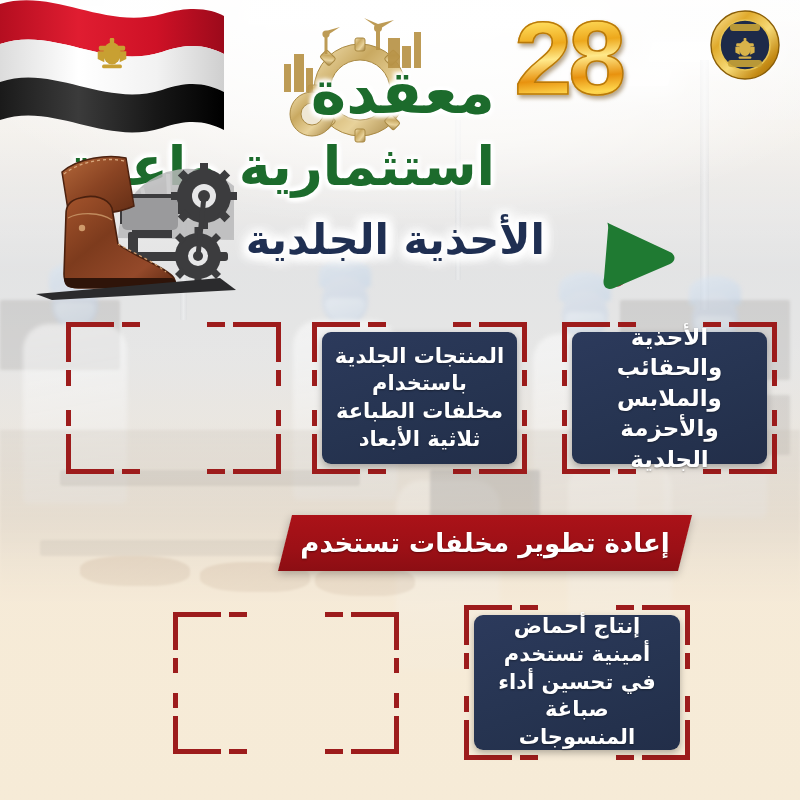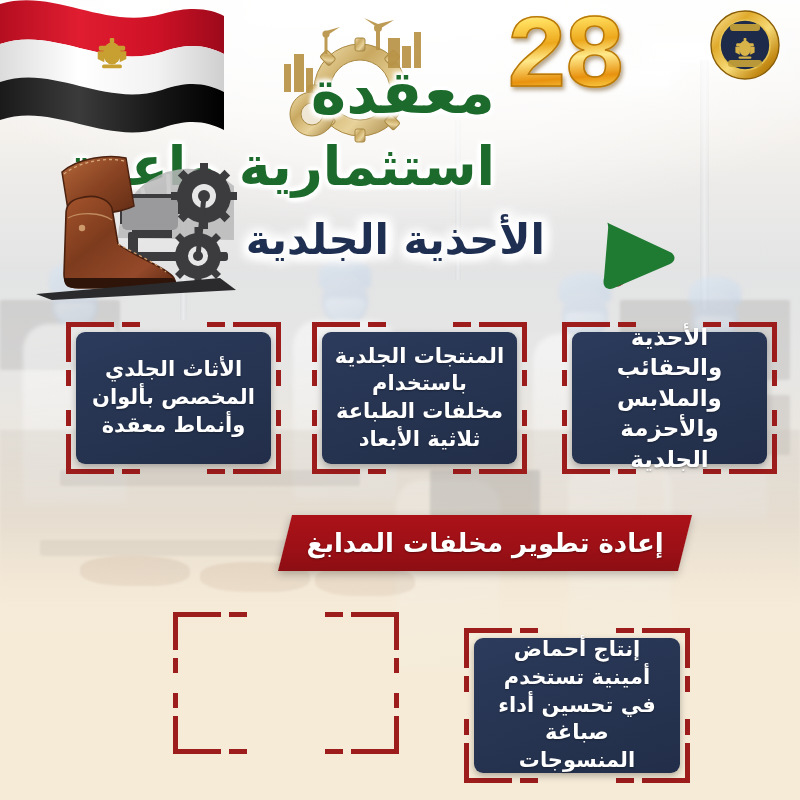--- a/index.html
+++ b/index.html
@@ -139,21 +139,21 @@
     font-weight: bold;
     letter-spacing: -4px;
     line-height: 1;
     background: linear-gradient(175deg, #fff6c2 0%, #ffd94a 18%, #f0a91d 38%, #ffe577 52%, #e8920f 70%, #fbd košt 80%, #c97a08 100%);
     background: linear-gradient(175deg, #fff8cf 0%, #ffdd5c 16%, #eda81c 36%, #ffe98a 50%, #e8920f 68%, #ffd84f 82%, #c07307 100%);
     -webkit-background-clip: text;
     background-clip: text;
     color: transparent;
     -webkit-text-stroke: 1.5px #b9790a;
     filter: drop-shadow(2px 3px 2px rgba(90,55,0,.45));
-    font-family: Liberation Mono, monospace;
+    font-family: Liberation Sans, sans-serif;
   }
 
   .word-forsa {
     position: absolute;
     right: 305px;
     top: 62px;
     font-size: 60px;
     font-weight: bold;
     color: #1c6b2c;
     line-height: 1;
@@ -538,23 +538,20 @@
       <i style="right:0;   top:48px; width:5px;  height:16px;"></i>
       <i style="left:0;    bottom:0; width:48px; height:5px;"></i>
       <i style="left:56px; bottom:0; width:18px; height:5px;"></i>
       <i style="left:0;    bottom:0; width:5px;  height:40px;"></i>
       <i style="left:0;    bottom:48px;width:5px;height:16px;"></i>
       <i style="right:0;   bottom:0; width:48px; height:5px;"></i>
       <i style="right:56px;bottom:0; width:18px; height:5px;"></i>
       <i style="right:0;   bottom:0; width:5px;  height:40px;"></i>
       <i style="right:0;   bottom:48px;width:5px;height:16px;"></i>
     </div>
-    <div class="plate">
-      <span style="font-size:21px;">الأثاث الجلدي المخصص بألوان وأنماط معقدة</span>
-    </div>
   </div>
 
   <div class="card" style="left:312px; top:322px; width:215px; height:152px;">
     <div class="brk">
       <i style="left:0;    top:0;    width:48px; height:5px;"></i>
       <i style="left:56px; top:0;    width:18px; height:5px;"></i>
       <i style="left:0;    top:0;    width:5px;  height:40px;"></i>
       <i style="left:0;    top:48px; width:5px;  height:16px;"></i>
       <i style="right:0;   top:0;    width:48px; height:5px;"></i>
       <i style="right:56px;top:0;    width:18px; height:5px;"></i>
@@ -592,21 +589,21 @@
       <i style="right:56px;bottom:0; width:18px; height:5px;"></i>
       <i style="right:0;   bottom:0; width:5px;  height:40px;"></i>
       <i style="right:0;   bottom:48px;width:5px;height:16px;"></i>
     </div>
     <div class="plate">
       <span style="font-size:23px;">الأحذية والحقائب والملابس والأحزمة الجلدية</span>
     </div>
   </div>
 
   <div class="banner"></div>
-  <div class="banner-text">إعادة تطوير مخلفات المدابغ</div>
+  <div class="banner-text">إعادة تطوير مخلفات تستخدم</div>
 
   <div class="card" style="left:173px; top:612px; width:226px; height:142px;">
     <div class="brk">
       <i style="left:0;    top:0;    width:48px; height:5px;"></i>
       <i style="left:56px; top:0;    width:18px; height:5px;"></i>
       <i style="left:0;    top:0;    width:5px;  height:38px;"></i>
       <i style="left:0;    top:46px; width:5px;  height:15px;"></i>
       <i style="right:0;   top:0;    width:48px; height:5px;"></i>
       <i style="right:56px;top:0;    width:18px; height:5px;"></i>
       <i style="right:0;   top:0;    width:5px;  height:38px;"></i>
@@ -615,21 +612,21 @@
       <i style="left:56px; bottom:0; width:18px; height:5px;"></i>
       <i style="left:0;    bottom:0; width:5px;  height:38px;"></i>
       <i style="left:0;    bottom:46px;width:5px;height:15px;"></i>
       <i style="right:0;   bottom:0; width:48px; height:5px;"></i>
       <i style="right:56px;bottom:0; width:18px; height:5px;"></i>
       <i style="right:0;   bottom:0; width:5px;  height:38px;"></i>
       <i style="right:0;   bottom:46px;width:5px;height:15px;"></i>
     </div>
   </div>
 
-  <div class="card" style="left:464px; top:628px; width:226px; height:155px;">
+  <div class="card" style="left:464px; top:605px; width:226px; height:155px;">
     <div class="brk">
       <i style="left:0;    top:0;    width:48px; height:5px;"></i>
       <i style="left:56px; top:0;    width:18px; height:5px;"></i>
       <i style="left:0;    top:0;    width:5px;  height:40px;"></i>
       <i style="left:0;    top:48px; width:5px;  height:16px;"></i>
       <i style="right:0;   top:0;    width:48px; height:5px;"></i>
       <i style="right:56px;top:0;    width:18px; height:5px;"></i>
       <i style="right:0;   top:0;    width:5px;  height:40px;"></i>
       <i style="right:0;   top:48px; width:5px;  height:16px;"></i>
       <i style="left:0;    bottom:0; width:48px; height:5px;"></i>

